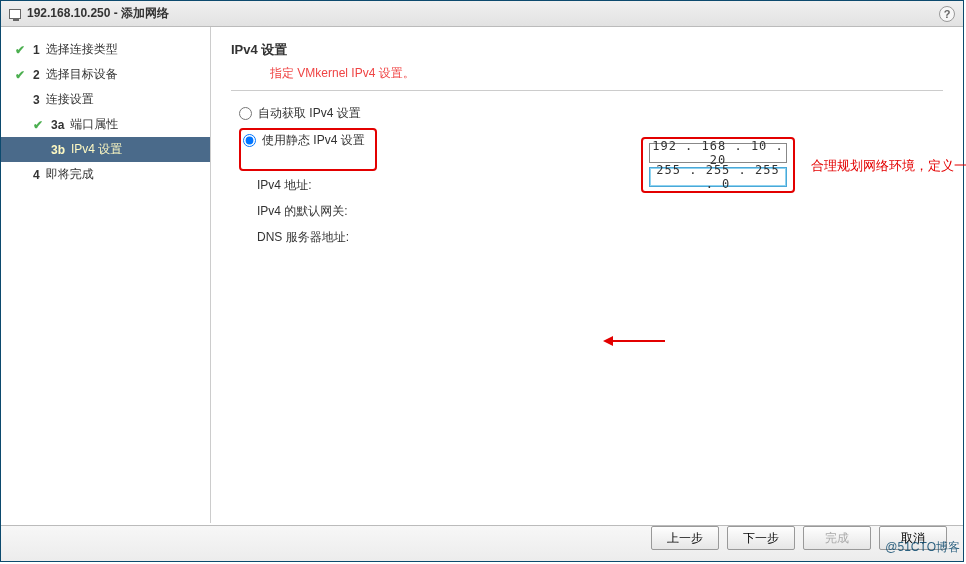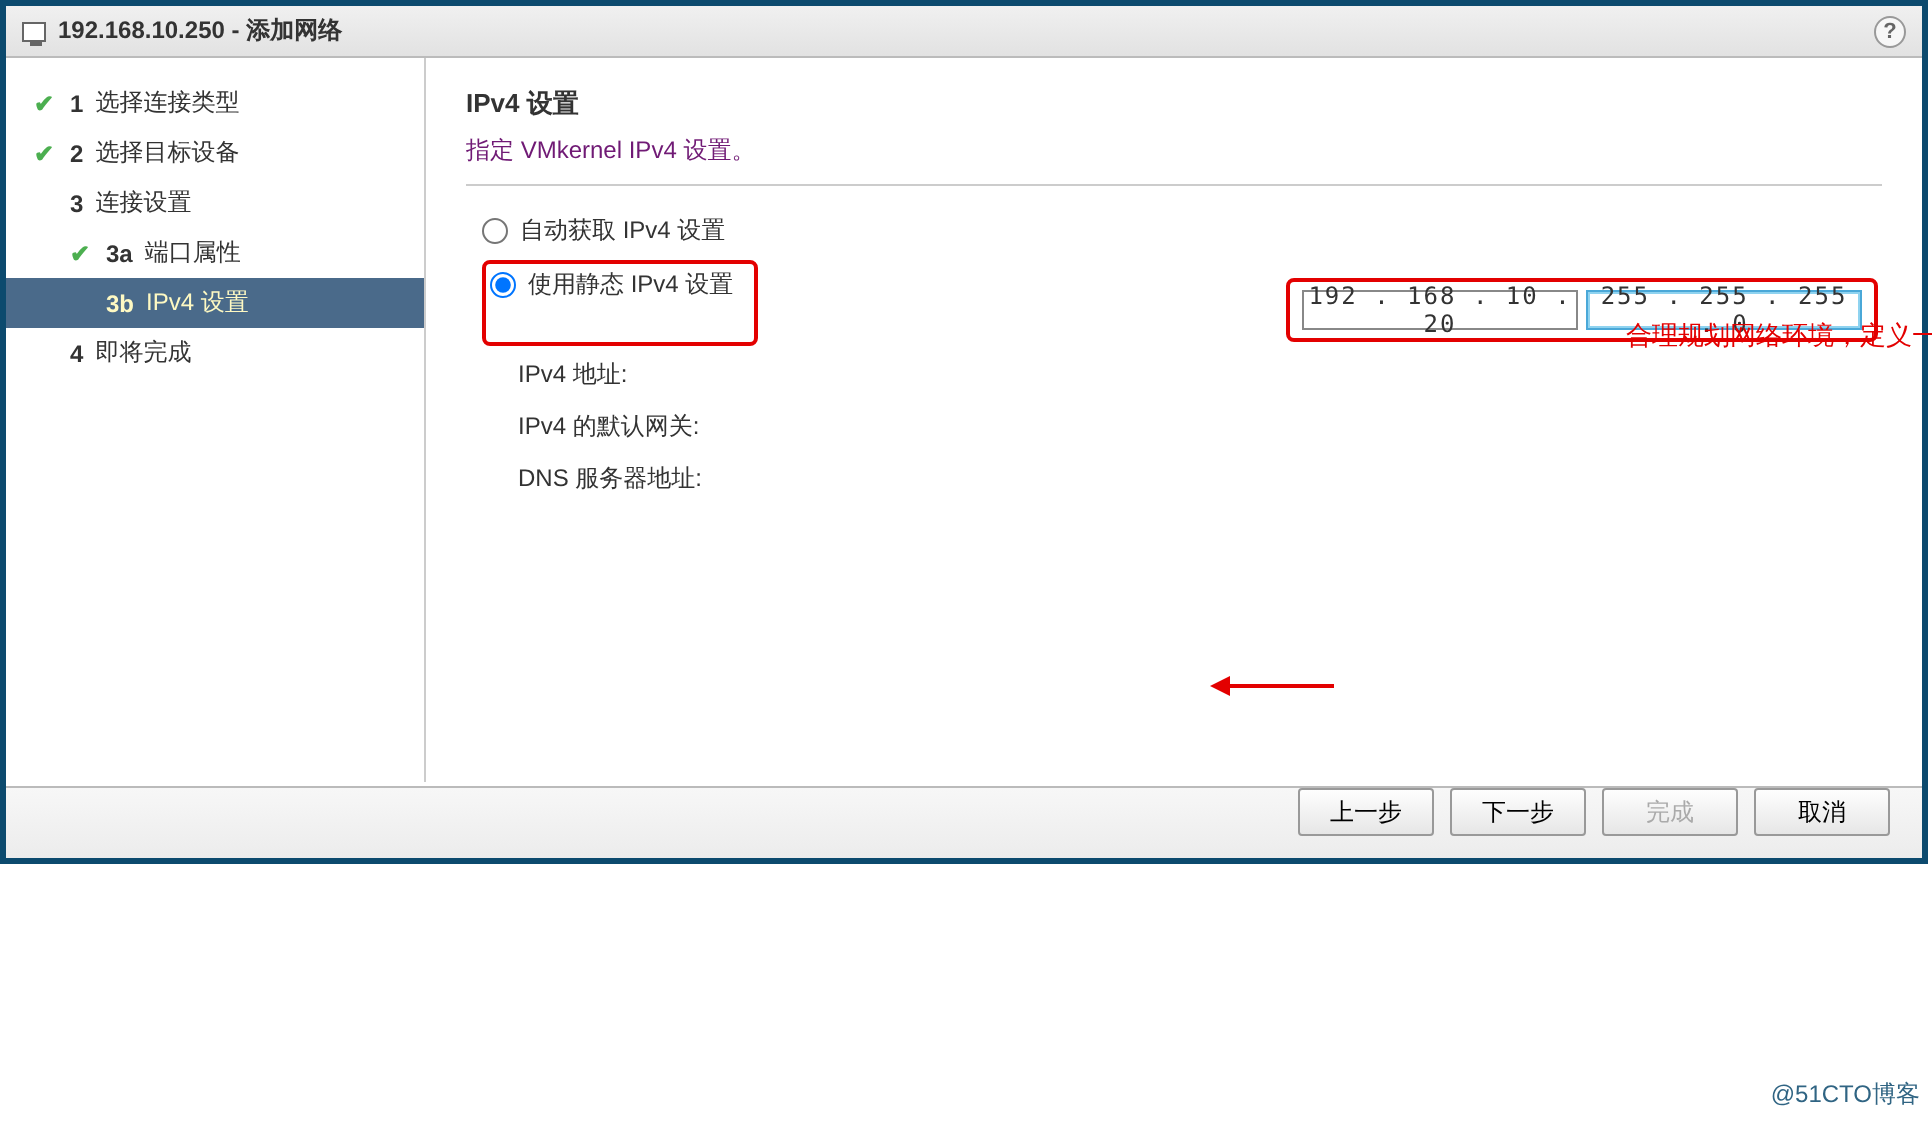--- a/index.html
+++ b/index.html
@@ -1,42 +1,42 @@
 <!DOCTYPE html>
 <html><head>
   <meta charset="utf-8">
   <style>
     * { box-sizing: border-box; margin: 0; padding: 0; }
     body { font-family: Arial, "Microsoft YaHei", sans-serif; font-size: 12px; color: #333; background: #fff; width: 966px; height: 564px; overflow: hidden; position: relative; }
-    .window { width: 964px; height: 432px; border: 3px solid #0c4a6e; position: relative; background: #fff; }
+    .window { width: 964px; height: 562px; border: 1px solid #0c4a6e; position: relative; background: #fff; }
     .titlebar { height: 26px; background: linear-gradient(#f0f0f0, #e2e2e2); border-bottom: 1px solid #bbb; display: flex; align-items: center; padding: 0 8px; font-weight: bold; color: #333; }
     .titlebar .monitor-icon { width: 12px; height: 10px; border: 1px solid #666; margin-right: 6px; position: relative; background: #fff; }
     .titlebar .monitor-icon::after { content:''; position:absolute; bottom:-3px; left:3px; width:6px; height:2px; background:#666; }
     .help-icon { margin-left: auto; width: 16px; height: 16px; border: 1px solid #999; border-radius: 50%; display: flex; align-items: center; justify-content: center; font-size: 11px; color: #666; cursor: pointer; background:#f7f7f7;}
     .body { display: flex; height: calc(100% - 26px - 38px); }
     .sidebar { width: 210px; border-right: 1px solid #ccc; padding-top: 10px; background: #fff; }
     .step { display: flex; align-items: center; padding: 4px 10px 4px 14px; font-size: 12px; cursor: pointer; }
     .step .check { width: 14px; color: #4caf50; font-weight: bold; margin-right: 4px; }
     .step .num { font-weight: bold; margin-right: 6px; }
     .step.active { background: #4a6a8a; color: #fef9c3; }
     .step.sub { padding-left: 32px; }
     .content { flex: 1; padding: 14px 20px; position: relative; }
     .content h3 { font-size: 13px; font-weight: bold; margin-bottom: 6px; }
-    .desc { color: #701a75; margin-bottom: 8px; }
+    .desc { color: #ef4444; margin-bottom: 8px; margin-left: 39px; }
     .hr { border-top: 1px solid #ccc; margin: 8px 0 14px; }
     .radio-row { display: flex; align-items: center; margin-bottom: 6px; margin-left: 8px;}
     .radio-row input { margin-right: 6px; }
     .static-box { border: 2px solid #e30000; border-radius: 4px; display: inline-flex; align-items: center; padding: 2px 10px 20px 2px; }
     .field-block { margin-left: 26px; margin-top: 6px; }
     .field-row { display: flex; align-items: flex-start; height: 26px; }
     .field-label { width: 160px; }
     .ip-group-box { border: 2px solid #e30000; border-radius: 4px; padding: 4px 6px; display: inline-block; position: absolute; left: 430px; top: 110px; }
     .ip-input { width: 138px; height: 20px; border: 1px solid #888; font-family: monospace; font-size: 12px; text-align: center; display: inline-flex; align-items: center; justify-content: center; letter-spacing: 1px; background:#fff;}
     .ip-input.active { border: 1px solid #4aa8d8; box-shadow: inset 0 0 0 1px #8fd3f0; }
-    .ip-stack { display:flex; flex-direction:row; gap:4px;}
+    .ip-stack { display:flex; flex-direction:column; gap:4px;}
     .annotation { position: absolute; color: #e30000; font-size: 13px; left: 600px; top: 130px; white-space: nowrap;}
     .footer { position: absolute; bottom: 0; left: 0; right: 0; height: 36px; border-top: 1px solid #bbb; background: linear-gradient(#f7f7f7,#ececec); display: flex; justify-content: flex-end; padding-right: 16px; gap: 8px; }
     .btn { min-width: 68px; height: 24px; border: 1px solid #999; background: linear-gradient(#fefefe,#e6e6e6); font-size: 12px; cursor: pointer; border-radius: 2px;}
     .btn:disabled { color: #aaa; cursor: default; }
     .watermark { position: absolute; right: 6px; bottom: 8px; color: #0c4a6e; font-size: 12px; opacity: 0.85; z-index: 10; }
     .arrow-line-h { background: #e30000; height: 2px; position: absolute; }
     .arrow-head-left { width: 0; height: 0; border-top: 5px solid transparent; border-bottom: 5px solid transparent; border-right: 10px solid #e30000; position: absolute; }
   </style>
 </head>
 <body>

